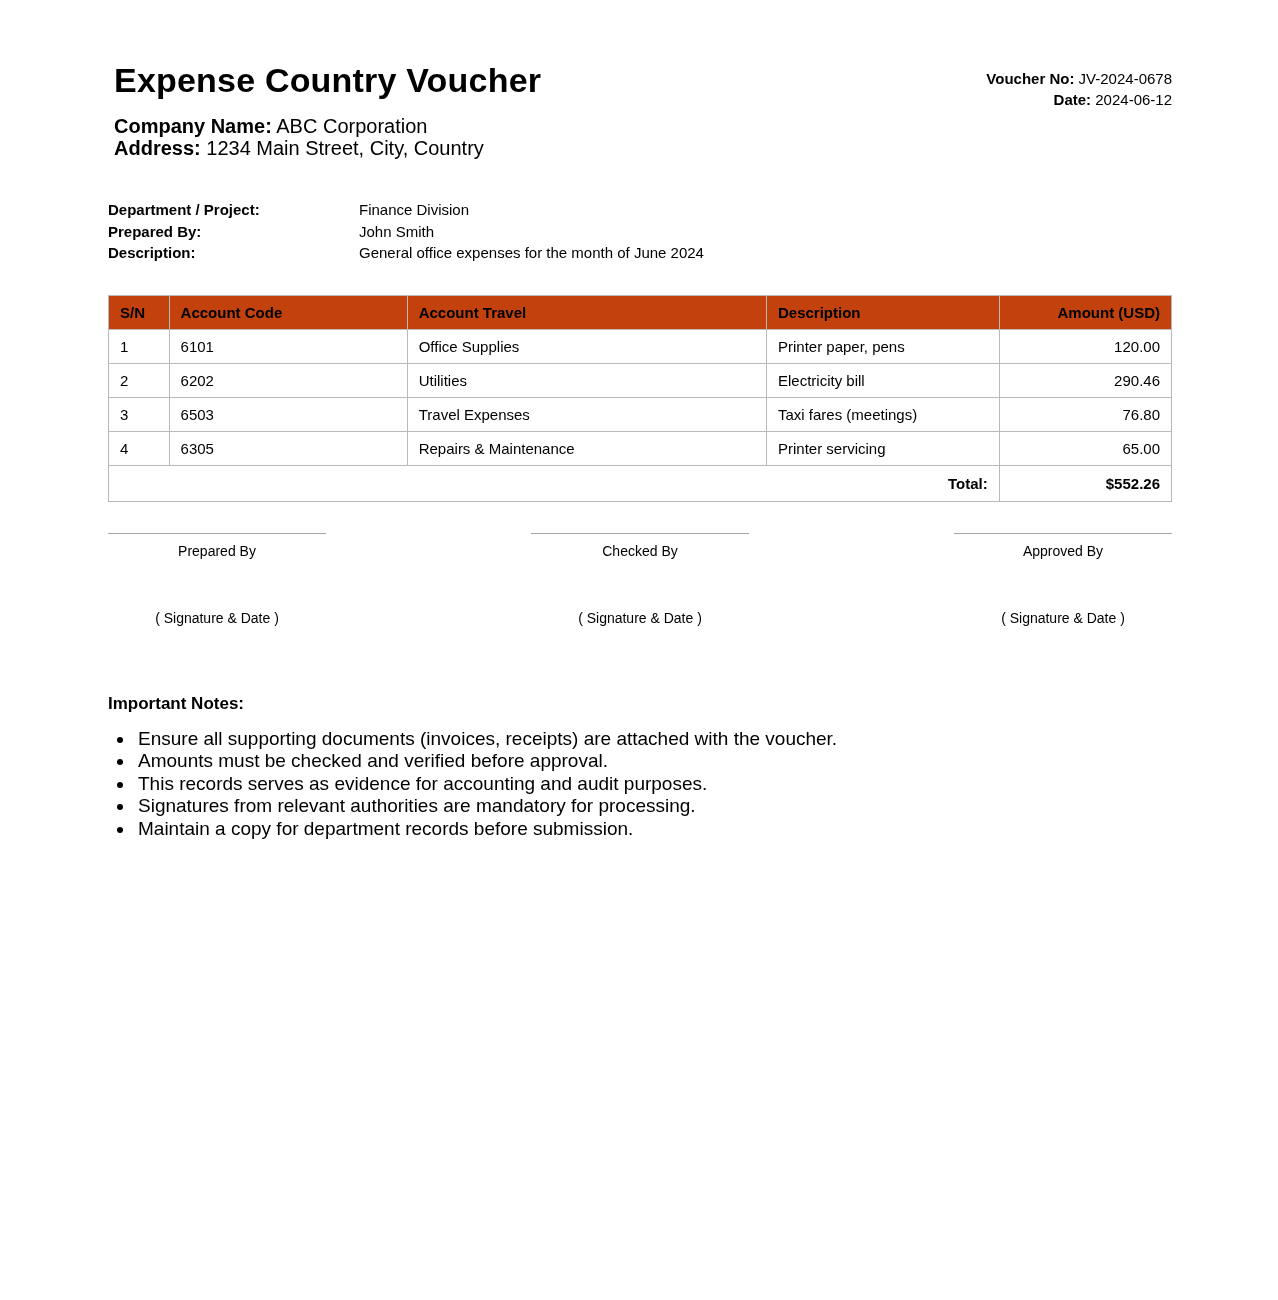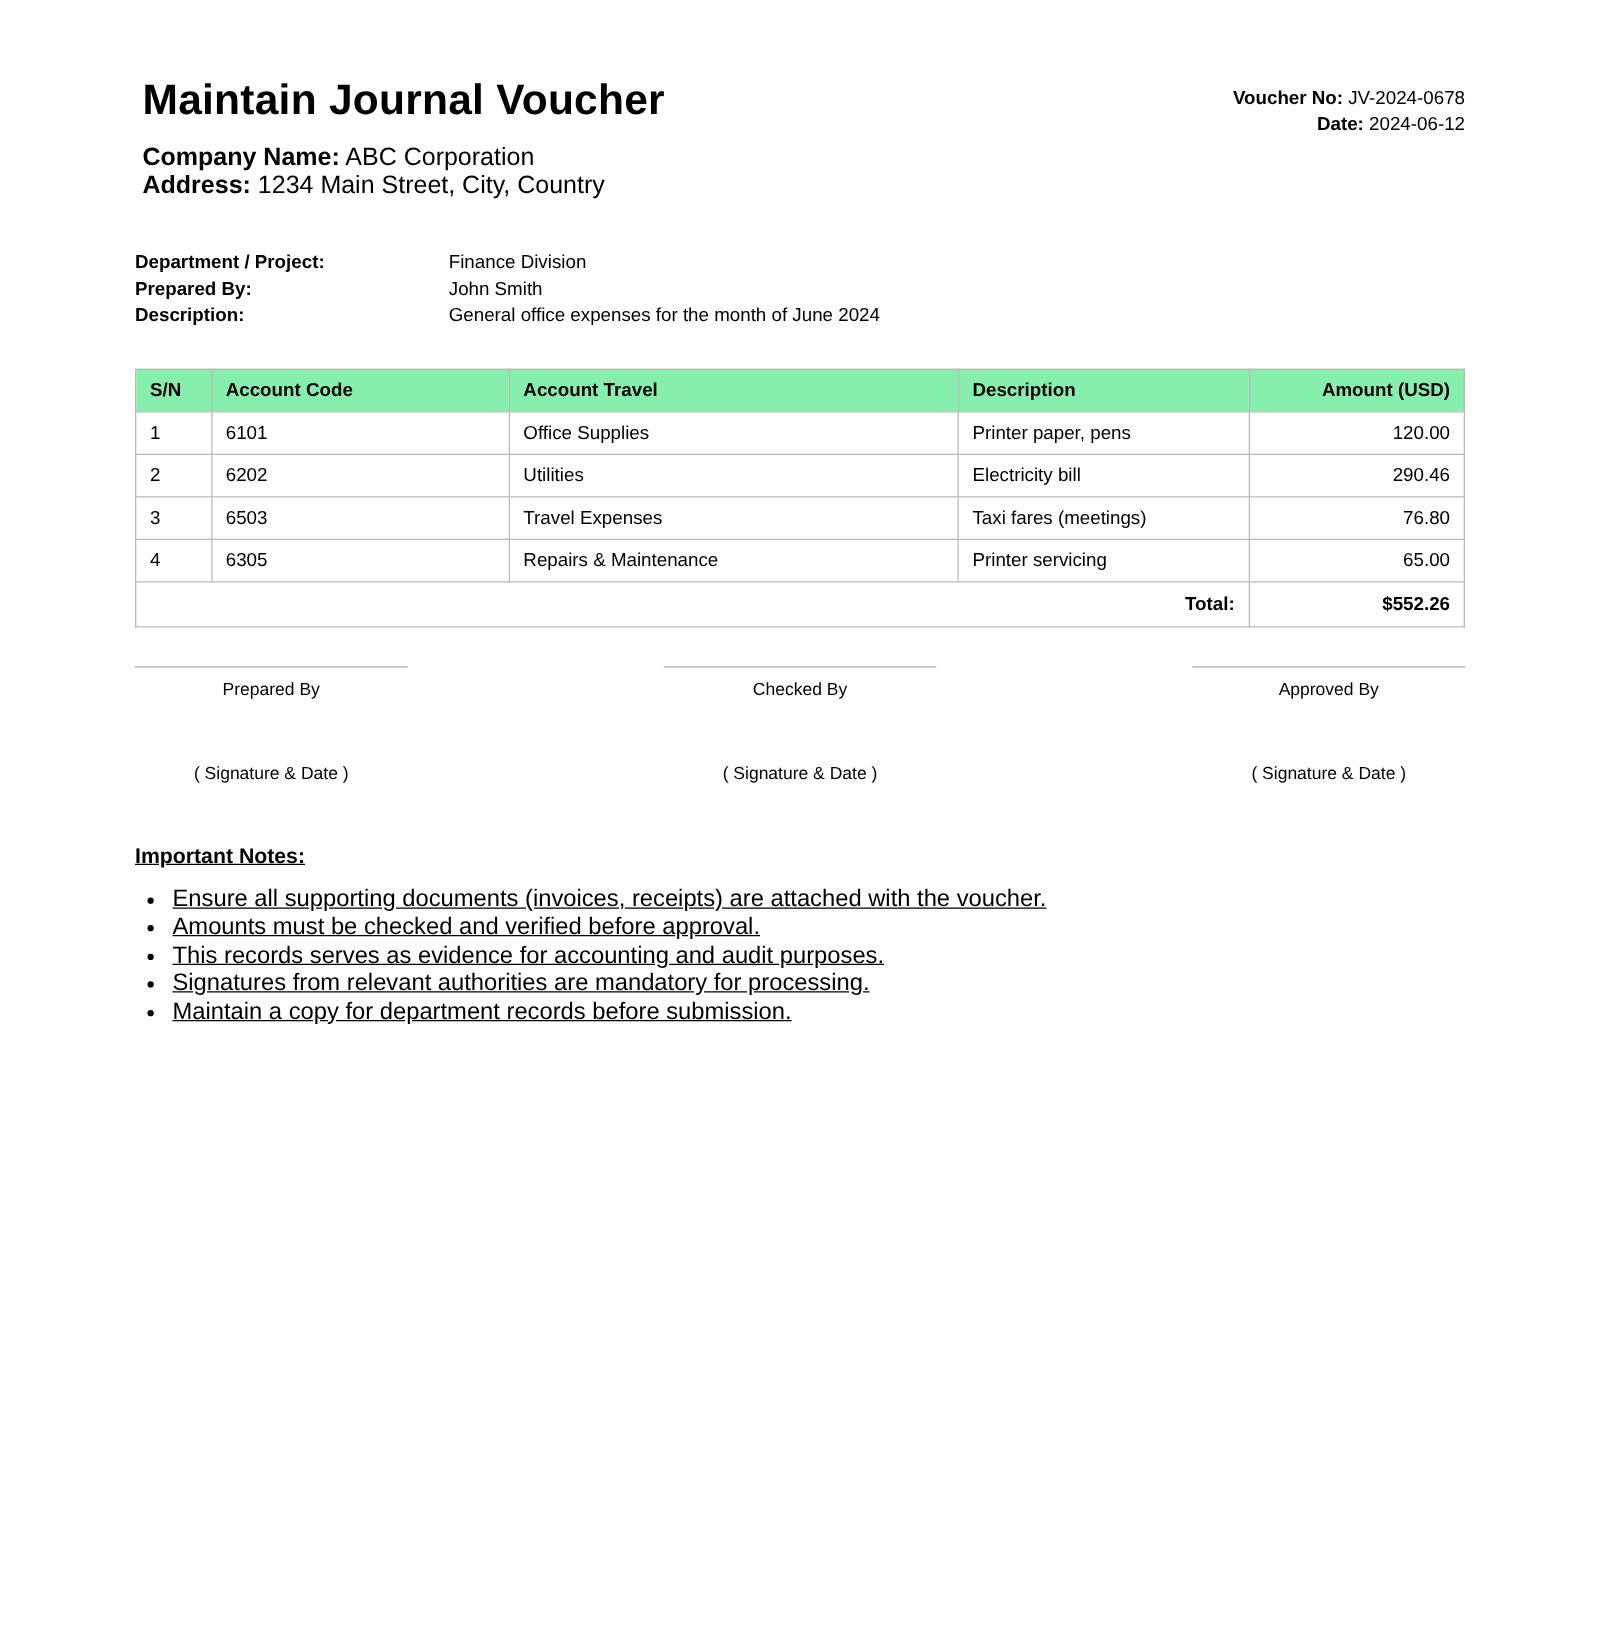--- a/index.html
+++ b/index.html
@@ -64,21 +64,21 @@
     border-collapse: collapse;
     font-size: 15px;
   }
   .expense-table th, .expense-table td {
     border: 1px solid #b9b9b9;
     padding: 7px 11px;
     text-align: left;
     vertical-align: middle;
   }
   .expense-table th {
-    background: #86efac;
+    background: #c2410c;
     font-weight: bold;
   }
   .expense-table th.num, .expense-table td.num { text-align: right; }
   .expense-table tr { height: 34px; }
   .expense-table tr.total-row { height: 36px; }
   .total-row td { font-weight: bold; }
   .total-row .total-label-cell { text-align: right; }
 
   
   .signature-section {
@@ -94,21 +94,21 @@
   .signature-line {
     border-top: 1px solid #a6a6a6;
     margin-bottom: 9px;
   }
   .signature-hint {
     margin-top: 51px;
     font-size: 14px;
   }
 
   
-  .notes-section { margin-top: 49px; text-decoration: underline; }
+  .notes-section { margin-top: 68px; }
   .notes-heading {
     font-size: 17px;
     font-weight: bold;
     margin: 0 0 14px 0;
   }
   ul.notes-list {
     margin: 0;
     padding-left: 27px;
   }
   ul.notes-list li {
@@ -117,21 +117,21 @@
     padding-left: 3px;
   }
 </style>
 </head>
 <body>
 
 <div class="page">
 
   <div class="header-row">
     <div class="title-block">
-      <h1 class="doc-title">Maintain Journal Voucher</h1>
+      <h1 class="doc-title">Expense Country Voucher</h1>
       <div class="company-line">
         <span class="b">Company Name:</span>
         <span>ABC Corporation</span>
       </div>
       <div class="company-line">
         <span class="b">Address:</span>
         <span>1234 Main Street, City, Country</span>
       </div>
     </div>
     <div class="meta-block">

